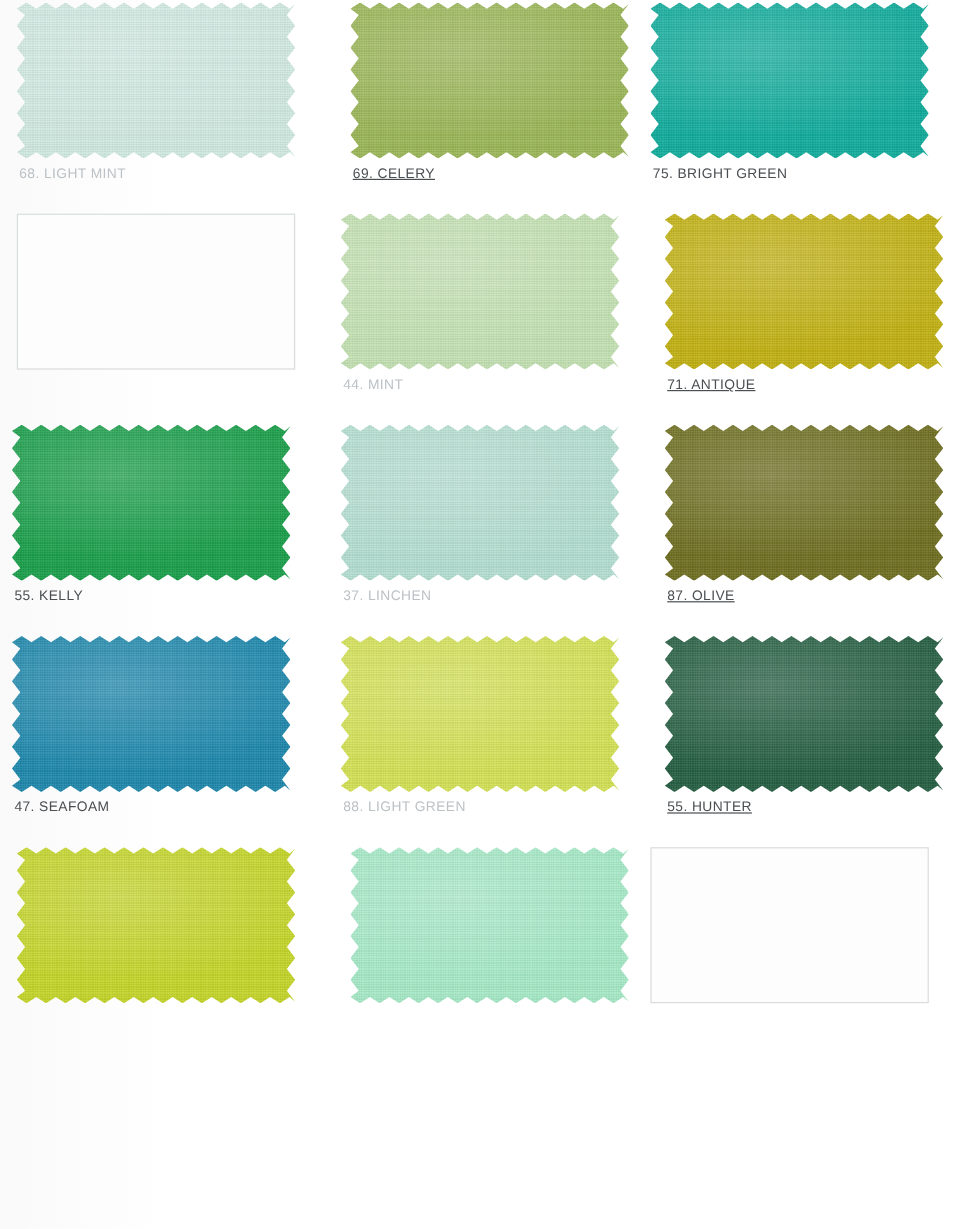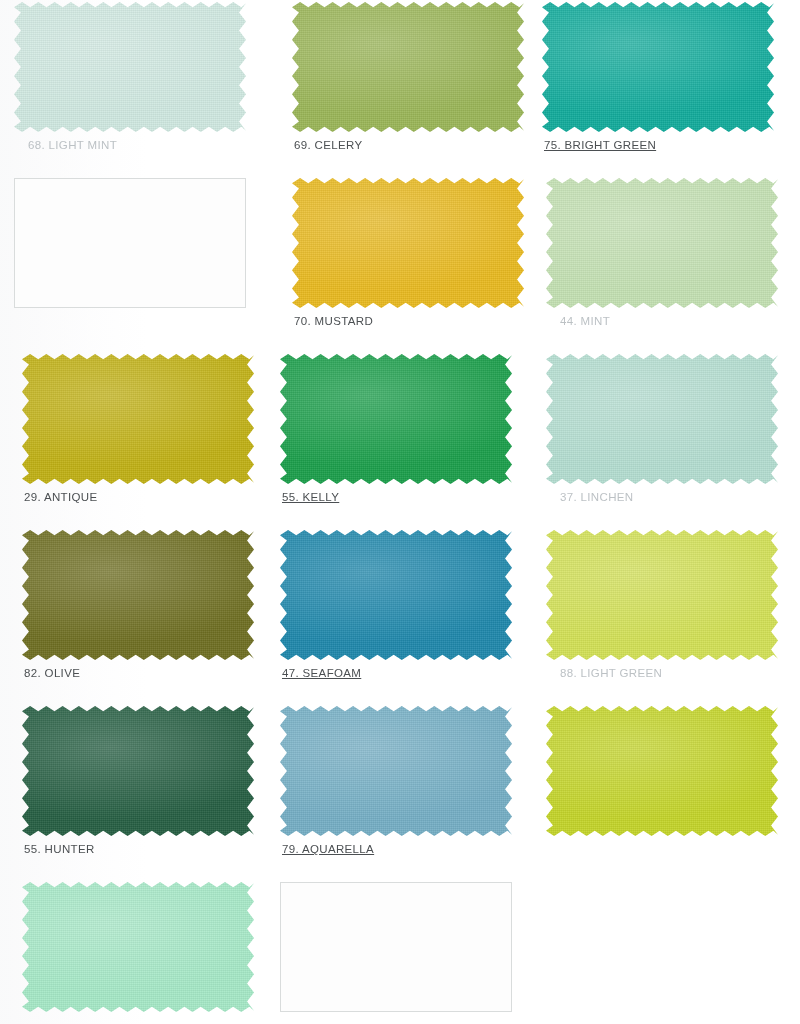--- a/index.html
+++ b/index.html
@@ -110,29 +110,29 @@
     clip-path: none;
     background: #fdfdfd;
     border: 1px solid #d9dcdc;
     box-sizing: border-box;
   }
   .swatch.blank::after { background: none; }
 
   
   .label {
     position: absolute;
-    left: 28px;
+    left: 16px;
     top: 139px;
     font-size: 11.5px;
     letter-spacing: 0.35px;
     color: #4b4f52;
     white-space: nowrap;
   }
-  .cell.col2 .label { left: 24px; }
-  .cell.col3 .label { left: 12px; text-decoration: underline; }
+  .cell.col2 .label { left: 24px; text-decoration: underline; }
+  .cell.col3 .label { left: 12px; }
   
   .cell.col1 .label {
     color: #b3b9bd;
     opacity: 0.88;
     filter: blur(0.35px);
   }
 </style>
 </head>
 <body>
 
@@ -155,79 +155,67 @@
         <div class="swatch-wrap">
           <div class="swatch" title="75. BRIGHT GREEN" style="background: rgb(17, 171, 155);"></div>
         </div>
         <div class="label">75. BRIGHT GREEN</div>
       </div>
       <div class="cell col1 empty-label">
         <div class="swatch-wrap">
           <div class="swatch blank" title=""></div>
         </div>
       </div>
-      <div class="cell col2">
-        <div class="swatch-wrap">
-          <div class="swatch" title="70. MUSTARD" style="background: rgb(232, 185, 31);"></div>
-        </div>
-        <div class="label">70. MUSTARD</div>
-      </div>
       <div class="cell col1">
         <div class="swatch-wrap">
           <div class="swatch" title="65. MINT" style="background: rgb(195, 224, 178);"></div>
         </div>
         <div class="label">44. MINT</div>
       </div>
       <div class="cell col2">
         <div class="swatch-wrap">
           <div class="swatch" title="71. ANTIQUE" style="background: rgb(192, 176, 19);"></div>
         </div>
-        <div class="label">29. ANTIQUE</div>
+        <div class="label">71. ANTIQUE</div>
       </div>
       <div class="cell col3">
         <div class="swatch-wrap">
           <div class="swatch" title="77. KELLY" style="background: rgb(26, 158, 74);"></div>
         </div>
         <div class="label">55. KELLY</div>
       </div>
       <div class="cell col1">
         <div class="swatch-wrap">
           <div class="swatch" title="66. LINCHEN" style="background: rgb(179, 221, 208);"></div>
         </div>
         <div class="label">37. LINCHEN</div>
       </div>
       <div class="cell col2">
         <div class="swatch-wrap">
           <div class="swatch" title="72. OLIVE" style="background: rgb(110, 110, 33);"></div>
         </div>
-        <div class="label">82. OLIVE</div>
+        <div class="label">87. OLIVE</div>
       </div>
       <div class="cell col3">
         <div class="swatch-wrap">
           <div class="swatch" title="78. SEAFOAM" style="background: rgb(30, 135, 171);"></div>
         </div>
         <div class="label">47. SEAFOAM</div>
       </div>
       <div class="cell col1">
         <div class="swatch-wrap">
           <div class="swatch" title="67. LIGHT GREEN" style="background: rgb(210, 224, 85);"></div>
         </div>
         <div class="label">88. LIGHT GREEN</div>
       </div>
       <div class="cell col2">
         <div class="swatch-wrap">
           <div class="swatch" title="73. HUNTER" style="background: rgb(37, 94, 66);"></div>
         </div>
         <div class="label">55. HUNTER</div>
-      </div>
-      <div class="cell col3">
-        <div class="swatch-wrap">
-          <div class="swatch" title="79. AQUARELLA" style="background: rgb(116, 174, 196);"></div>
-        </div>
-        <div class="label">79. AQUARELLA</div>
       </div>
       <div class="cell col1 empty-label">
         <div class="swatch-wrap">
           <div class="swatch" title="" style="background: rgb(195, 212, 41);"></div>
         </div>
       </div>
       <div class="cell col2 empty-label">
         <div class="swatch-wrap">
           <div class="swatch" title="" style="background: rgb(165, 232, 198);"></div>
         </div>

